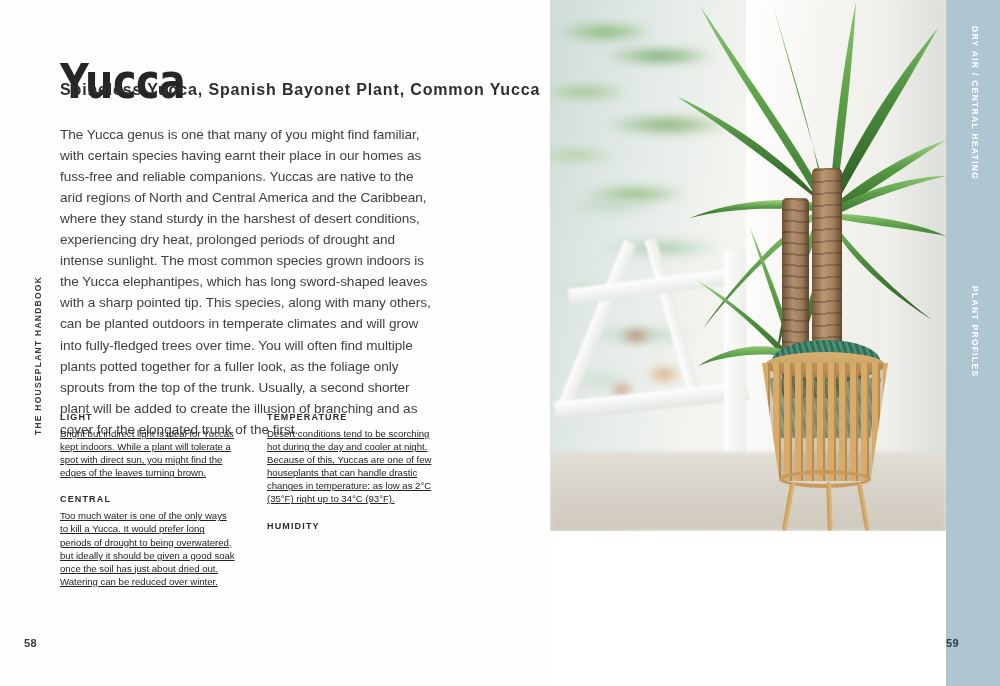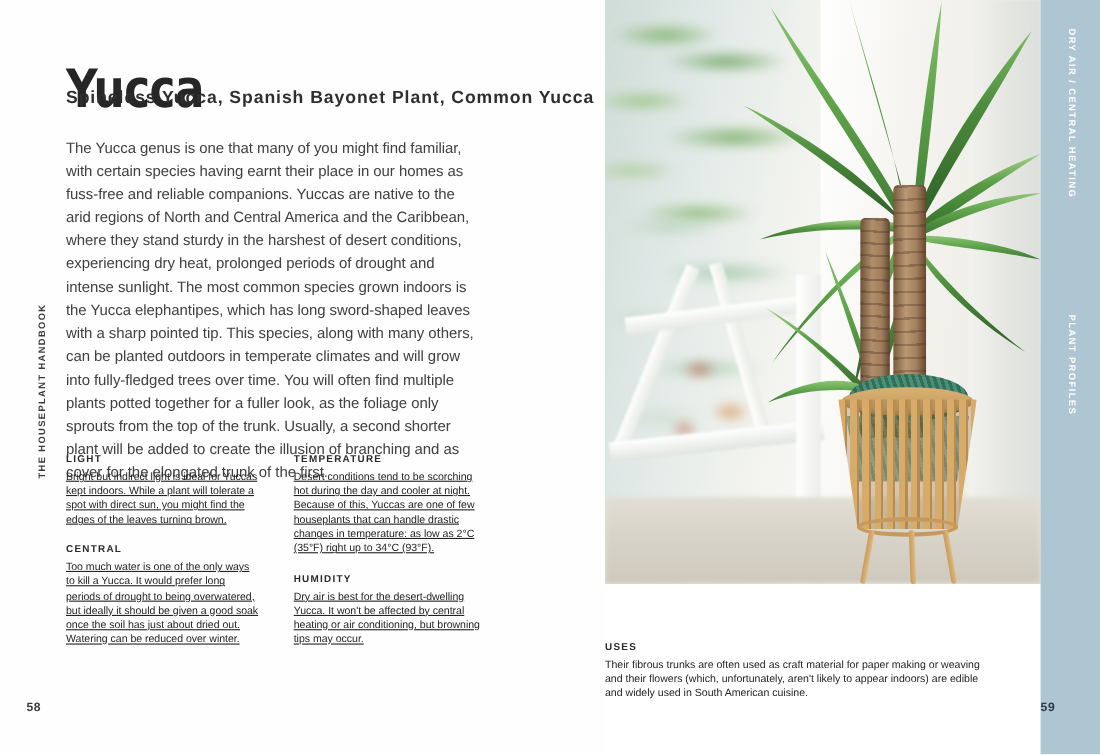--- a/index.html
+++ b/index.html
@@ -382,21 +382,20 @@
 
         <h2 class="care-heading">CENTRAL</h2>
         <p class="care-body">Too much water is one of the only ways to kill a Yucca. It would prefer long periods of drought to being overwatered, but ideally it should be given a good soak once the soil has just about dried out. Watering can be reduced over winter.</p>
       </div>
 
       <div class="care-col">
         <h2 class="care-heading">TEMPERATURE</h2>
         <p class="care-body">Desert conditions tend to be scorching hot during the day and cooler at night. Because of this, Yuccas are one of few houseplants that can handle drastic changes in temperature: as low as 2°C (35°F) right up to 34°C (93°F).</p>
 
         <h2 class="care-heading">HUMIDITY</h2>
-        <p class="care-body">Dry air is best for the desert-dwelling Yucca. It won't be affected by central heating or air conditioning, but browning tips may occur.</p>
       </div>
 
     </div>
   </div>
 
   <div id="right-page">
 
     <div id="photo">
       <div class="bg-wall"></div>
       <div class="bg-fern fern-a"></div>
@@ -460,24 +459,20 @@
       <div class="basket-rope"></div>
       <div class="basket-rim"></div>
       <div class="basket-rope2"></div>
       <div class="basket-body"></div>
       <div class="basket-bottomring"></div>
       <div class="leg leg-1"></div>
       <div class="leg leg-2"></div>
       <div class="leg leg-3"></div>
     </div>
 
-    <div id="uses-block">
-      <h2 id="uses-heading">USES</h2>
-      <p id="uses-body">Their fibrous trunks are often used as craft material for paper making or weaving and their flowers (which, unfortunately, aren't likely to appear indoors) are edible and widely used in South American cuisine.</p>
-    </div>
 
   </div>
 
   <div id="blue-strip">
     <div class="strip-label" id="strip-label-1">DRY AIR / CENTRAL HEATING</div>
     <div class="strip-label" id="strip-label-2">PLANT PROFILES</div>
   </div>
 
   <div id="page-num-right">59</div>
 

